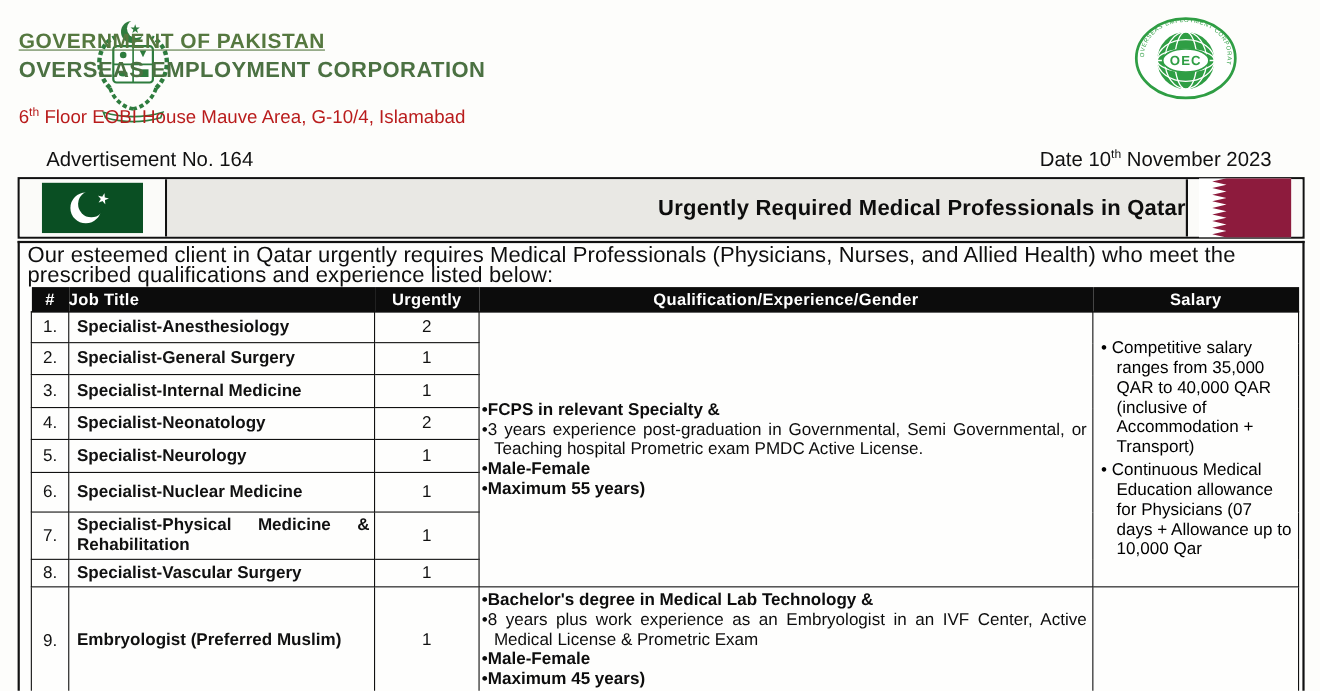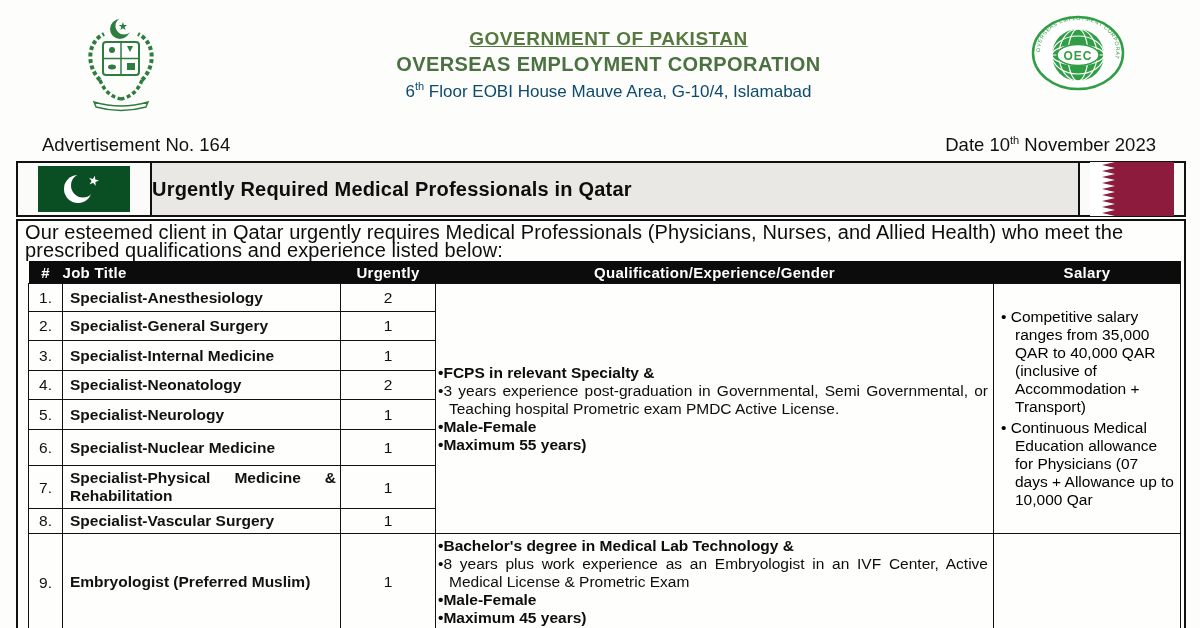--- a/index.html
+++ b/index.html
@@ -2,39 +2,39 @@
 <html><head>
 <meta charset="utf-8">
 <style>
   html,body { margin:0; padding:0; }
   body {
     width:1200px; height:628px; position:relative; overflow:hidden;
     background:#fdfdfb; color:#111;
     font-family:"Liberation Sans", sans-serif;
   }
   
-  .header-center { position:absolute; top:28px; left:17px; right:0; text-align:center; }
+  .header-center { position:absolute; top:28px; left:17px; right:0; }
   .gov-line { font-size:19px; font-weight:bold; color:#55783f; letter-spacing:.5px; text-decoration:underline; }
   .ministry-line { font-size:16px; color:#35ab72; letter-spacing:.3px; margin-top:4px; }
   .corp-line { font-size:20px; font-weight:bold; color:#4b7142; letter-spacing:.4px; margin-top:3px; }
-  .addr-line { font-size:17px; color:#0c4a6e; margin-top:4px; }
+  .addr-line { font-size:17px; color:#b91c1c; margin-top:20px; }
   sup { font-size:11px; }
   .emblem { position:absolute; left:84px; top:16px; }
   .oec-logo { position:absolute; left:1030px; top:14px; }
 
   
   .meta-row { position:absolute; top:134px; left:42px; right:44px; font-size:18.5px; color:#111; }
   .adv-no { float:left; }
   .date-label { float:right; }
 
   
   .banner { position:absolute; top:161px; left:16px; width:1166px; height:52px;
     border:2px solid #111; display:flex; }
   .flag-cell { width:132px; border-right:2px solid #111; display:flex; align-items:center; justify-content:center; background:#fbfbf9; }
-  .title-cell { flex:1; background:#e9e8e4; display:flex; align-items:center; justify-content:flex-start; }
+  .title-cell { flex:1; background:#e9e8e4; display:flex; align-items:center; justify-content:flex-end; }
   .banner-title { font-size:20px; font-weight:bold; color:#0d0d0d; letter-spacing:.2px; }
   .qatar-cell { width:104px; border-left:2px solid #111; display:flex; align-items:center; justify-content:center; background:#fbfbf9; }
 
   
   .outer-box { position:absolute; top:219px; left:16px; width:1166px; height:409px;
     border:2px solid #111; border-bottom:none; background:#fefefd; overflow:hidden; }
   .intro { height:38px; padding:2px 6px 0 7px; font-size:20px; line-height:18px; letter-spacing:.1px; color:#0e0e0e; }
 
   
   table.jobs { border-collapse:collapse; table-layout:fixed; width:1152px; margin-left:10px; }

